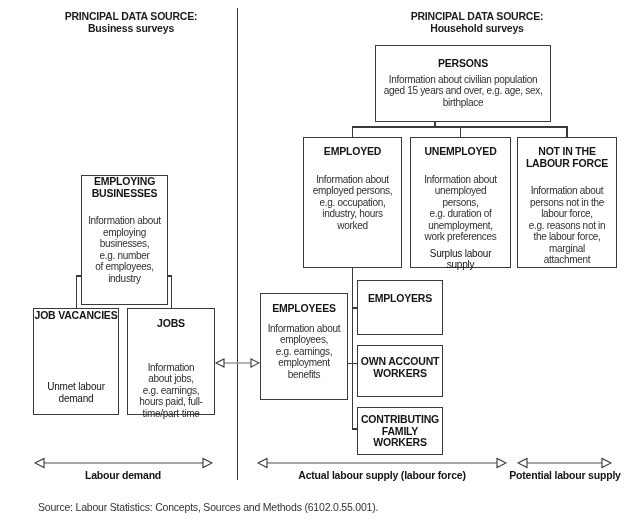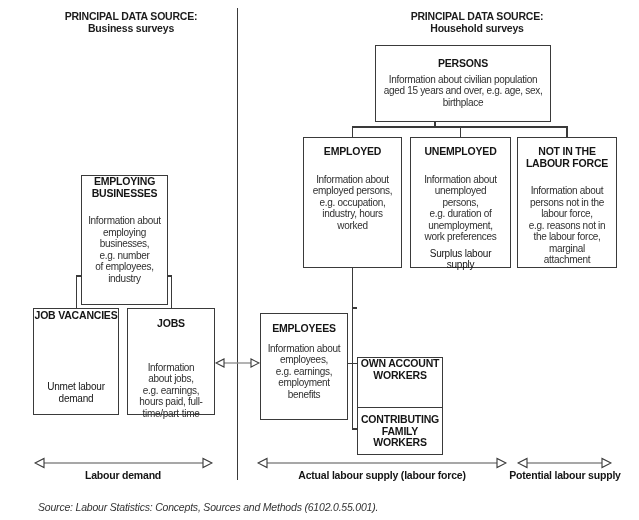--- a/index.html
+++ b/index.html
@@ -42,25 +42,25 @@
 
   #box-employing      { left:81px;  top:136px; width:87px;  height:130px; padding-top:0;margin-top:39px; }
   #box-employing .body{ margin-top:16px; }
 
   #box-jobvac         { left:33px;  top:308px; width:86px;  height:107px; padding-top:1px; }
   #box-jobvac .note   { margin-top:auto; margin-bottom:10px; }
 
   #box-jobs           { left:127px; top:308px; width:88px;  height:107px; padding-top:9px;gap:24px; }
   #box-jobs .body     { margin-top:8px; }
 
-  #box-employees      { left:260px; top:313px; width:88px;  height:107px; padding-top:9px; }
+  #box-employees      { left:260px; top:293px; width:88px;  height:107px; padding-top:9px; }
   #box-employees .body{ margin-top:8px; }
 
   #box-employers      { left:357px; top:280px; width:86px;  height:55px;  padding-top:12px; }
-  #box-ownacct        { left:357px; top:357px; width:86px;  height:52px;  }
+  #box-ownacct        { left:357px; top:345px; width:86px;  height:52px;  padding-top:10px; }
   #box-contrib        { left:357px; top:407px; width:86px;  height:48px;  padding-top:6px; }
 
   .vline, .hline { position:absolute; background:#3a3a3a; }
   .vline { width:1.5px; }
   .hline { height:1.5px; }
 
   #divider        { left:236.5px; top:8px;   height:472px; }
   #persons-stub   { left:434px;   top:120px; height:6px; }
   #persons-hline  { left:352px;   top:126px; width:215.5px; }
   #stub-employed  { left:351.5px; top:126px; height:11px; }
@@ -83,21 +83,21 @@
 
   .axis-label {
     position:absolute; text-align:center; font-weight:bold;
     font-size:10.5px; letter-spacing:-0.2px; color:#151515; top:469px;
   }
   #label-demand    { left:53px;  width:140px; }
   #label-actual    { left:282px; width:200px; }
   #label-potential { left:504px; width:122px; }
 
   #source-line {
-    position:absolute; left:38px; top:501px; font-style:italic;
+    position:absolute; left:38px; top:501px; 
     font-size:10.5px; letter-spacing:-0.2px; color:#333;
   }
 </style>
 </head>
 <body>
 
 <div id="stage">
 
   <div class="hdr" id="hdr-left">
     <div>PRINCIPAL DATA SOURCE:</div>
@@ -192,20 +192,23 @@
 
   <div class="box" id="box-employees">
     <div class="title pre">EMPLOYEES</div>
     <div class="body pre">Information about
 employees,
 e.g. earnings,
 employment
 benefits</div>
   </div>
 
+  <div class="box" id="box-employers">
+    <div class="title pre">EMPLOYERS</div>
+  </div>
 
   <div class="box" id="box-ownacct">
     <div class="title pre">OWN ACCOUNT
 WORKERS</div>
   </div>
 
   <div class="box" id="box-contrib">
     <div class="title pre">CONTRIBUTING
 FAMILY
 WORKERS</div>

